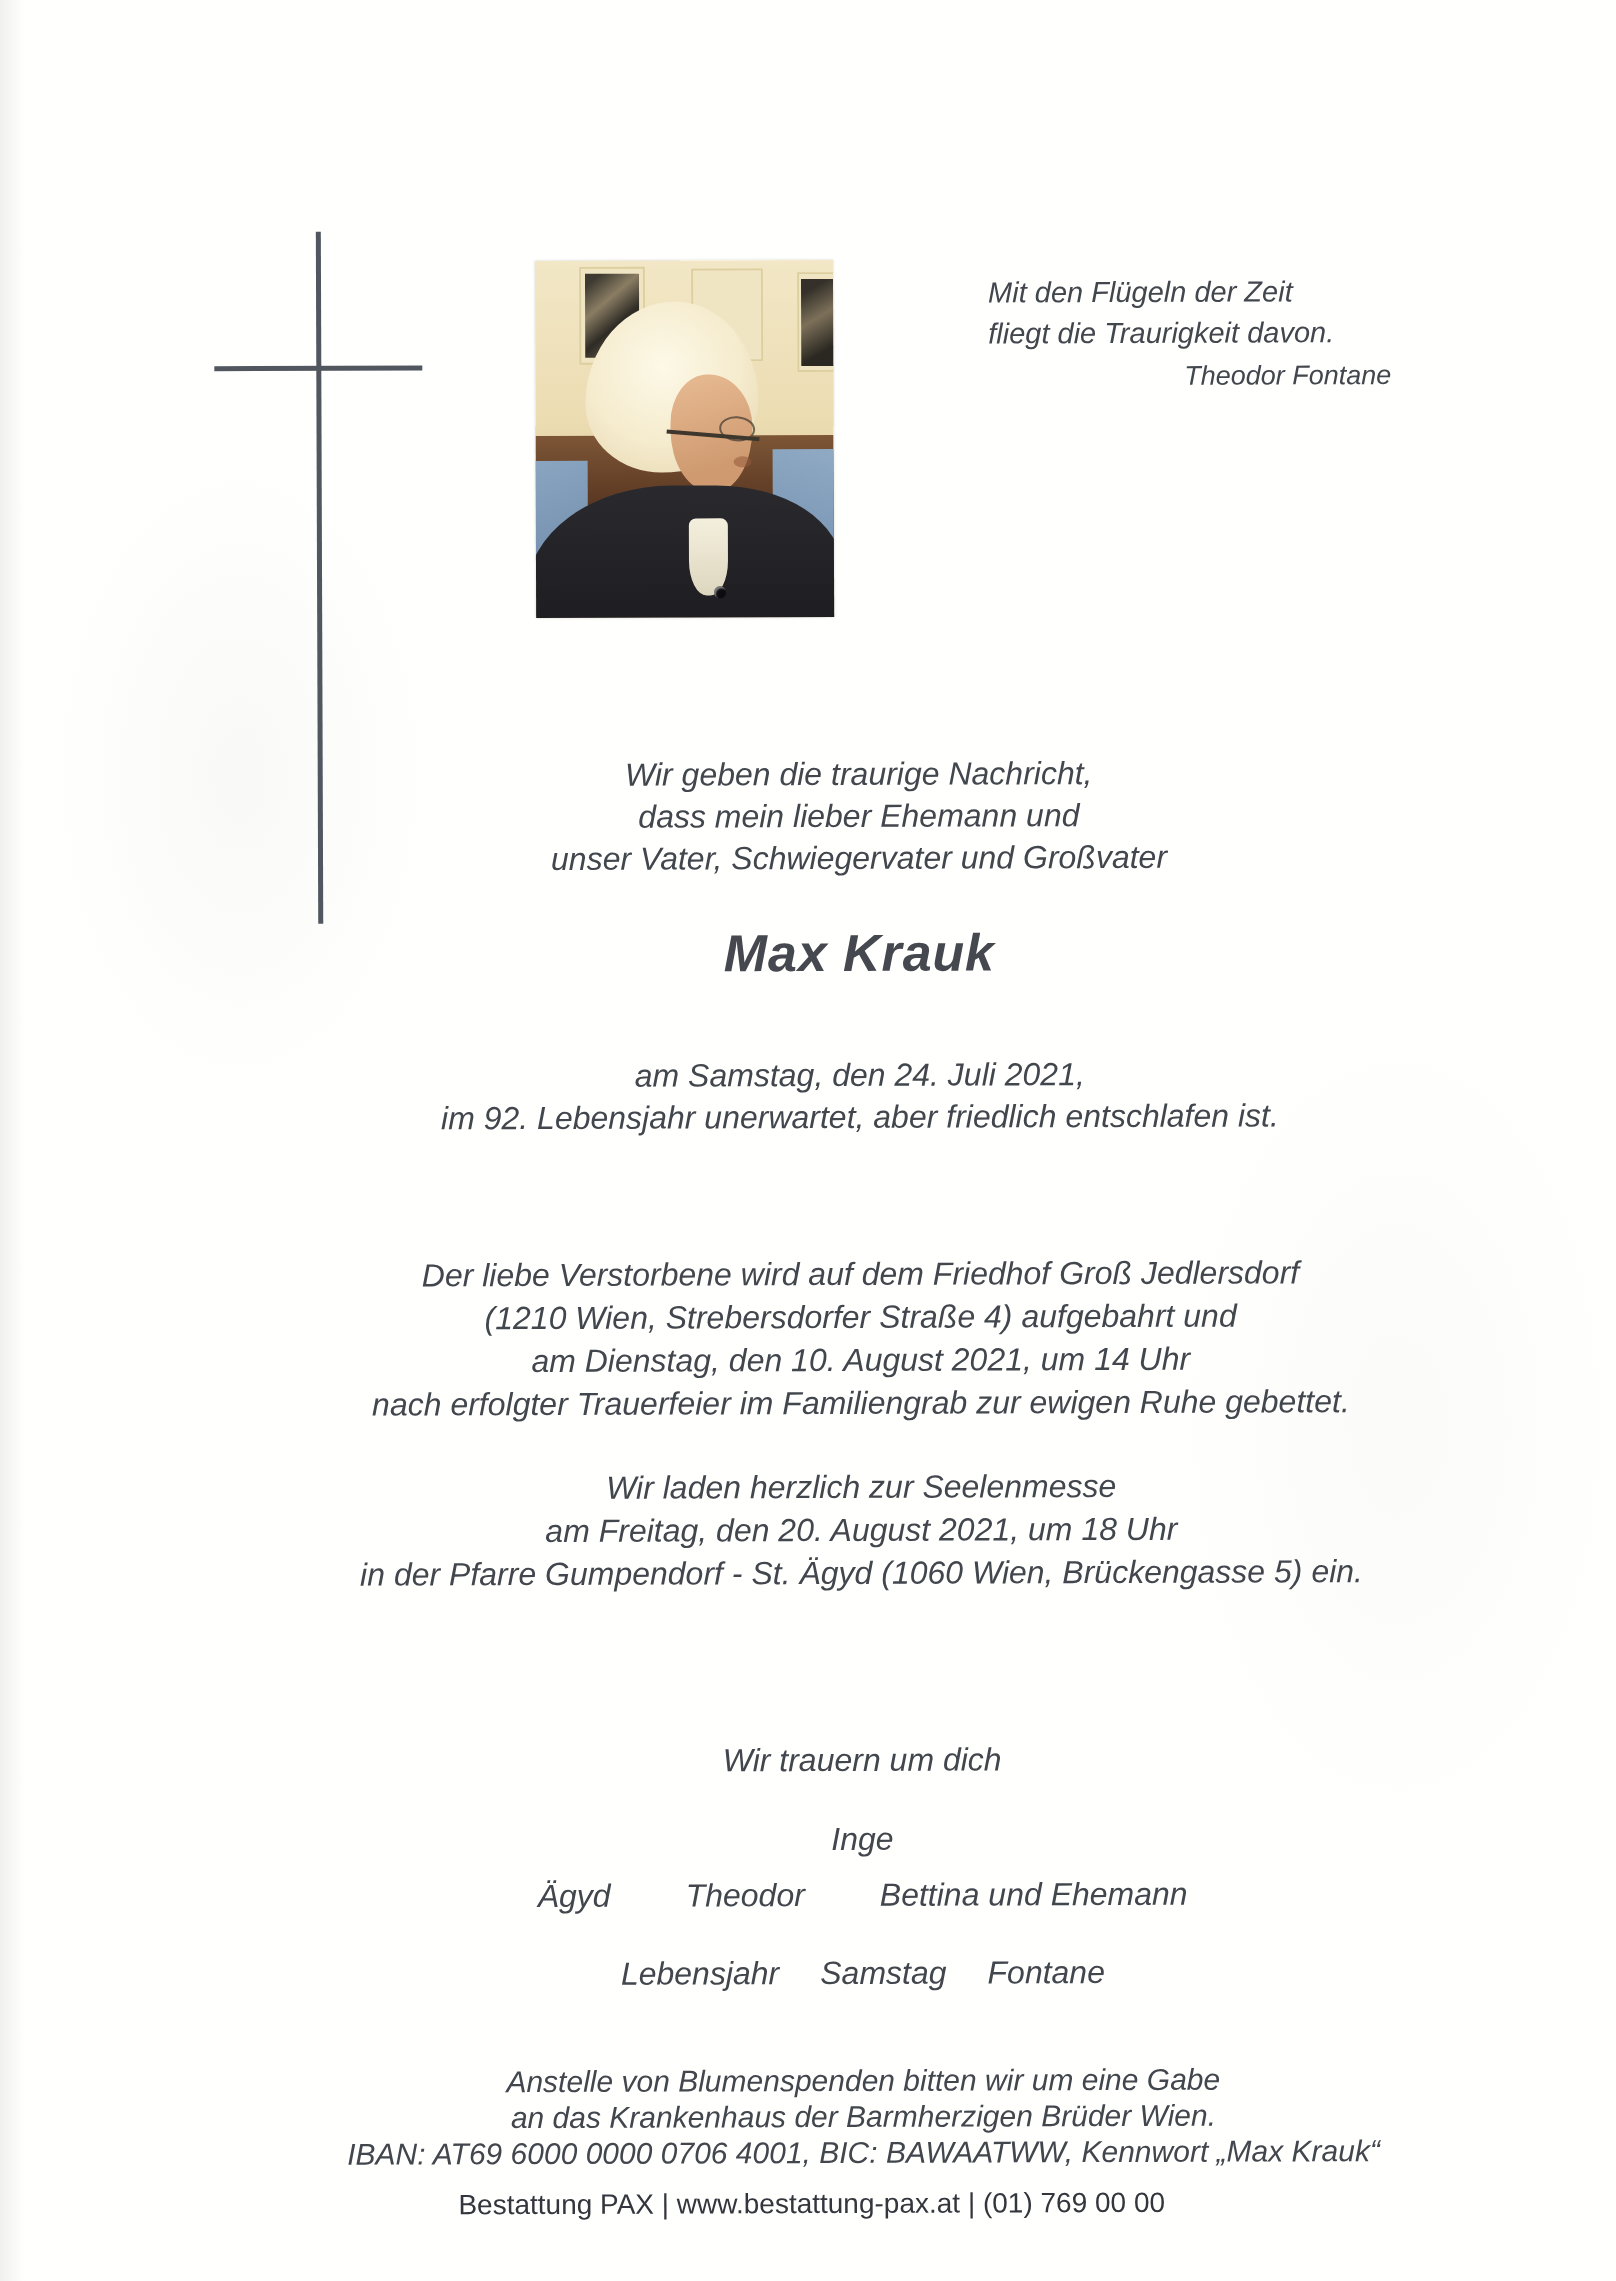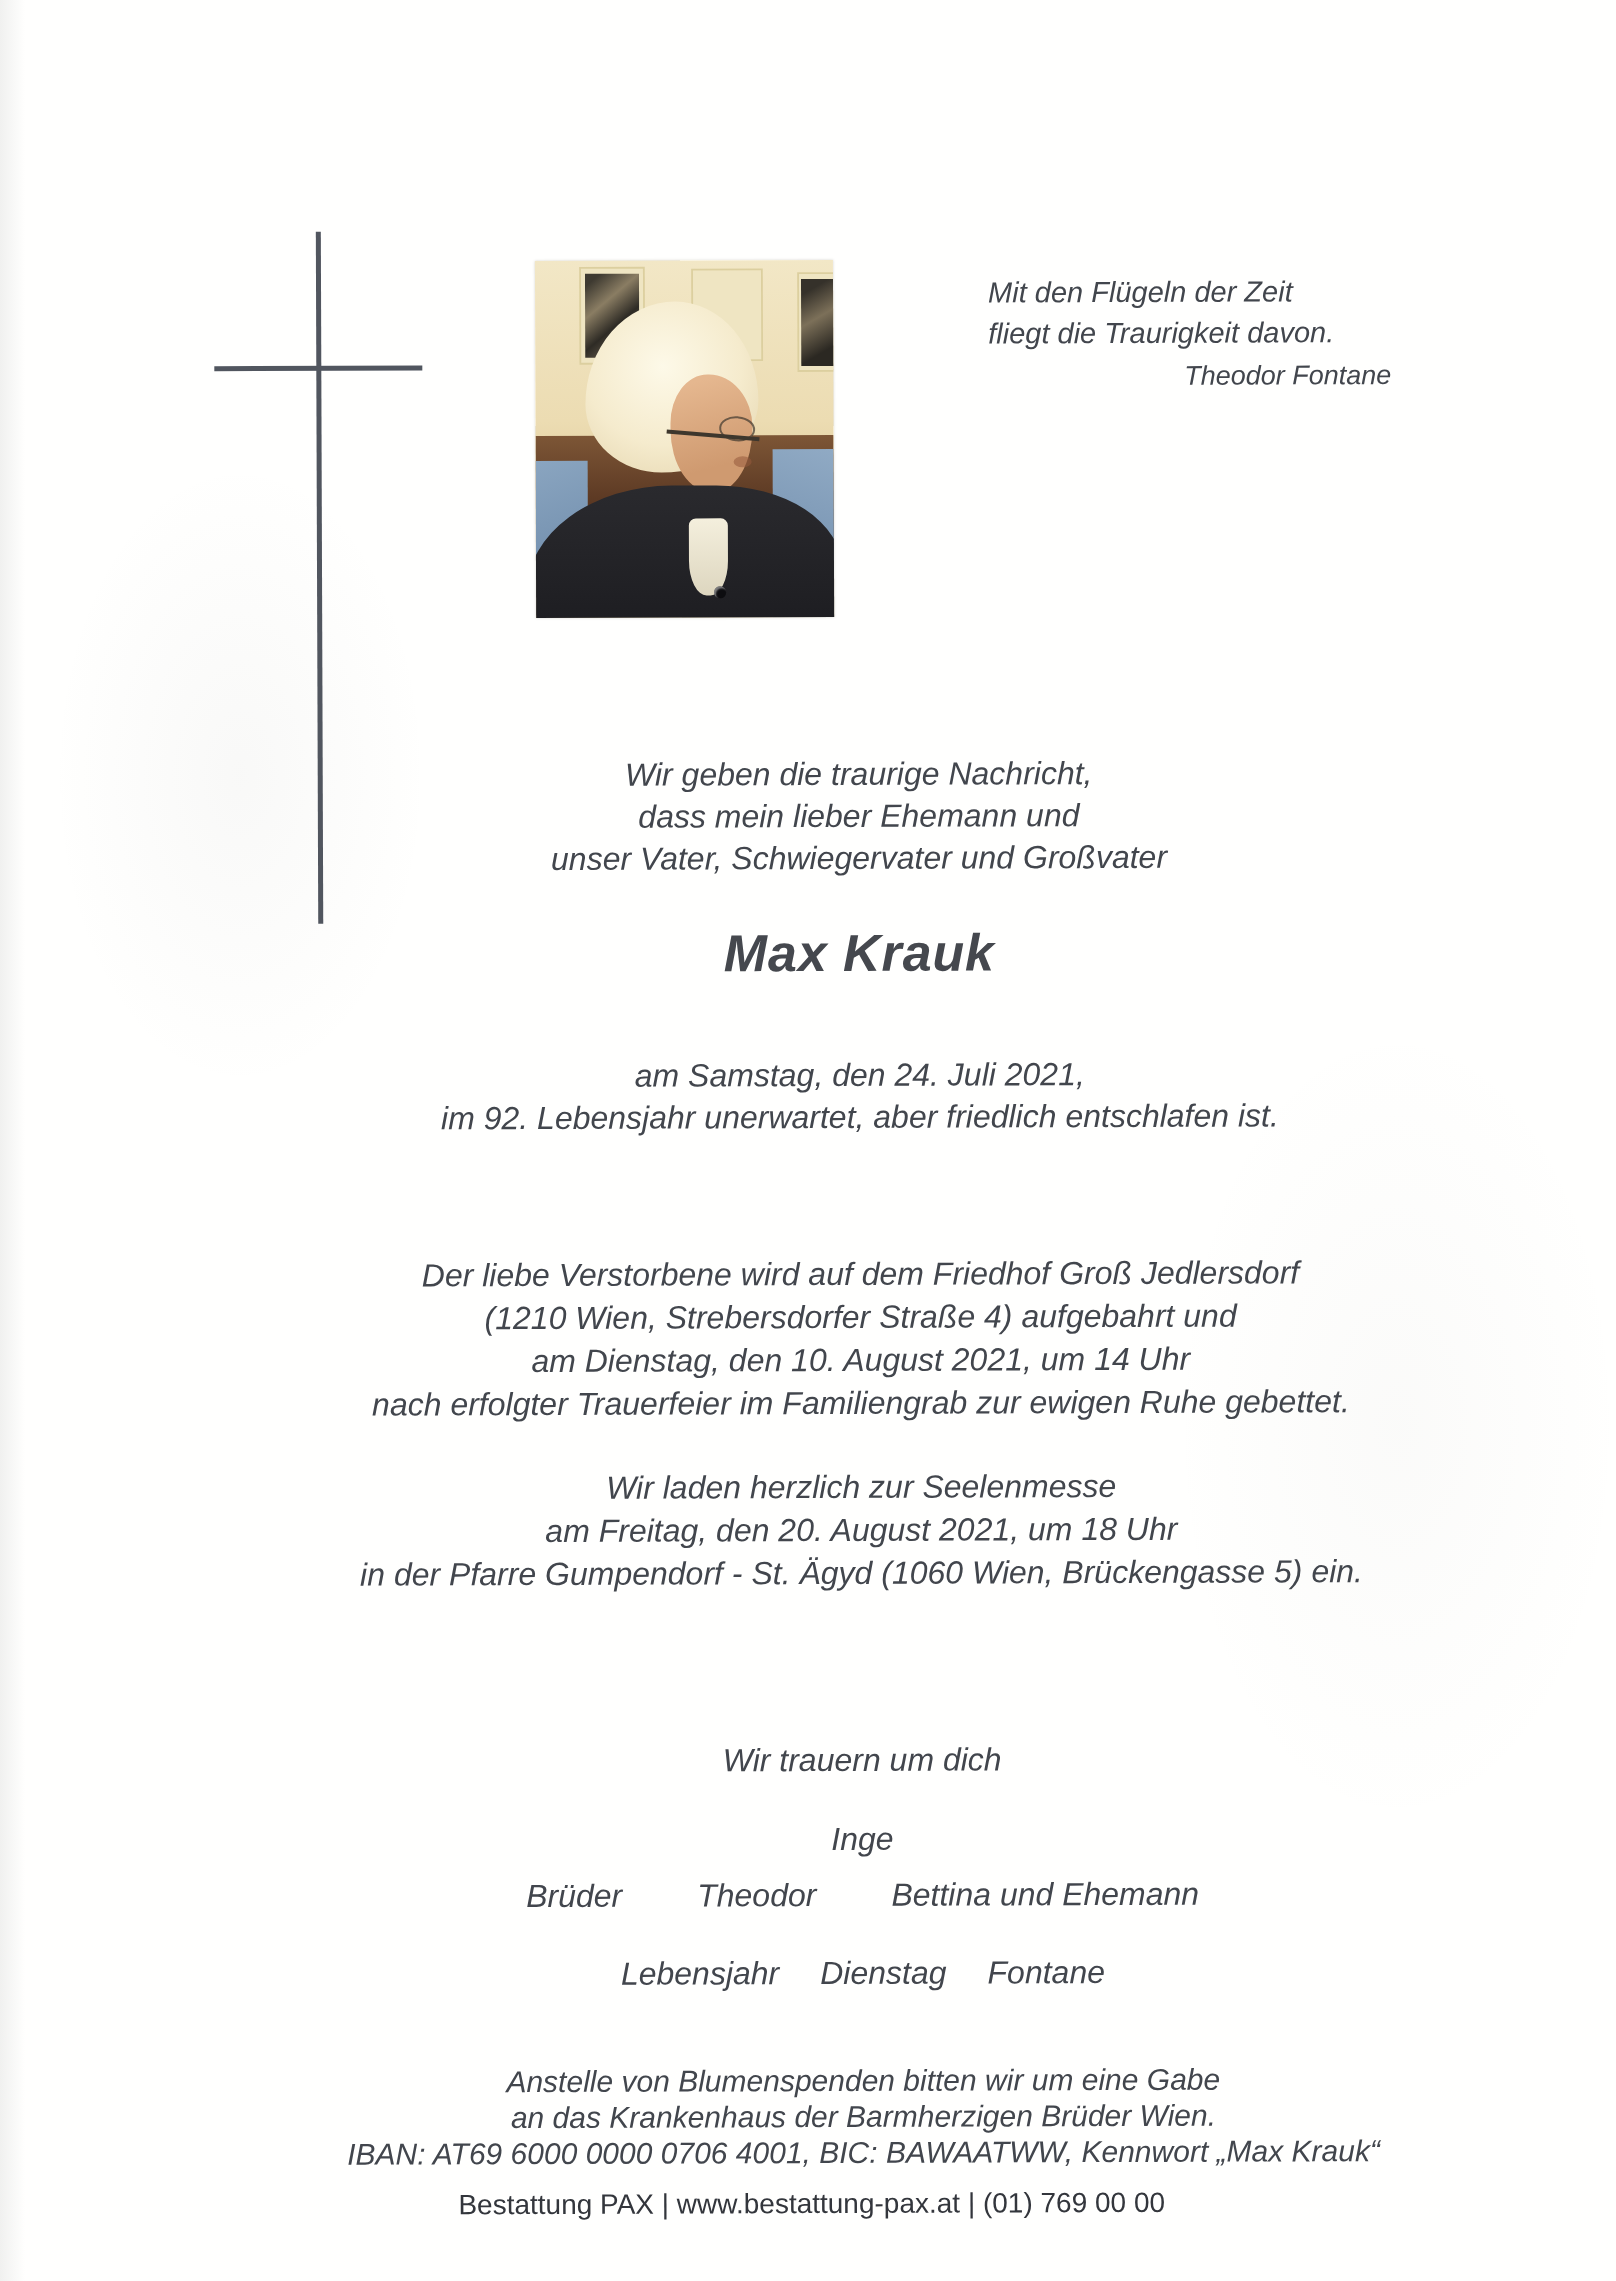--- a/index.html
+++ b/index.html
@@ -141,27 +141,27 @@
 
     <div class="center-col txt body-block" style="top:1466px;line-height:43px;">
       <div>Wir laden herzlich zur Seelenmesse</div>
       <div>am Freitag, den 20. August 2021, um 18 Uhr</div>
       <div>in der Pfarre Gumpendorf - St. Ägyd (1060 Wien, Brückengasse 5) ein.</div>
     </div>
 
     <div class="center-col txt body-block" style="top:1739px;">Wir trauern um dich</div>
     <div class="center-col txt body-block" style="top:1818px;">Inge</div>
     <div class="center-col txt names-row gap-wide" style="top:1877px;">
-      <span>Brüder</span>
+      <span>Ägyd</span>
       <span>Theodor</span>
       <span>Bettina und Ehemann</span>
     </div>
     <div class="center-col txt names-row gap-narrow" style="top:1955px;">
       <span>Lebensjahr</span>
-      <span>Dienstag</span>
+      <span>Samstag</span>
       <span>Fontane</span>
     </div>
 
     <div class="center-col txt donation" style="top:2063px;">
       <div>Anstelle von Blumenspenden bitten wir um eine Gabe</div>
       <div>an das Krankenhaus der Barmherzigen Brüder Wien.</div>
       <div>IBAN: AT69 6000 0000 0706 4001, BIC: BAWAATWW, Kennwort „Max Krauk“</div>
     </div>
 
     <div class="footer">Bestattung PAX | www.bestattung-pax.at | (01) 769 00 00</div>

